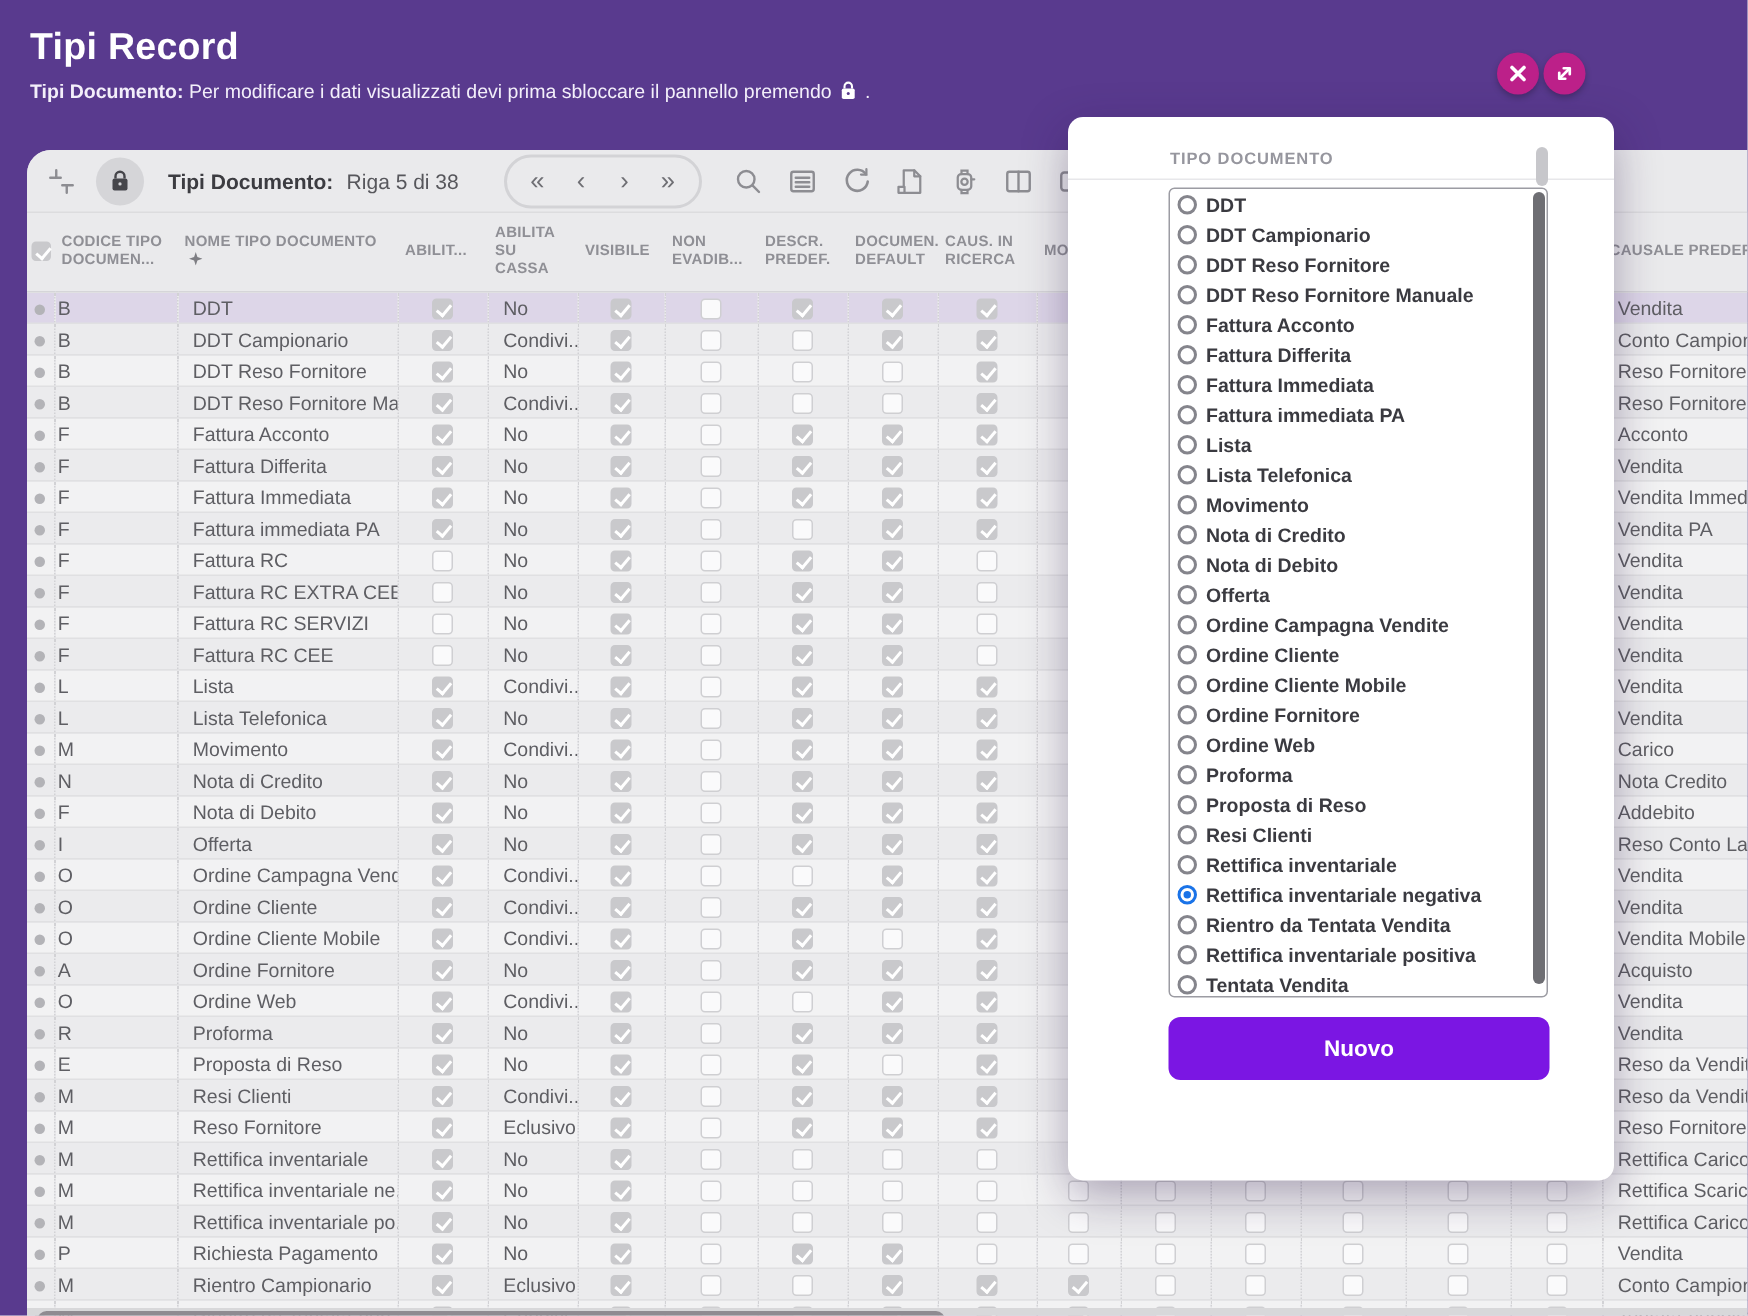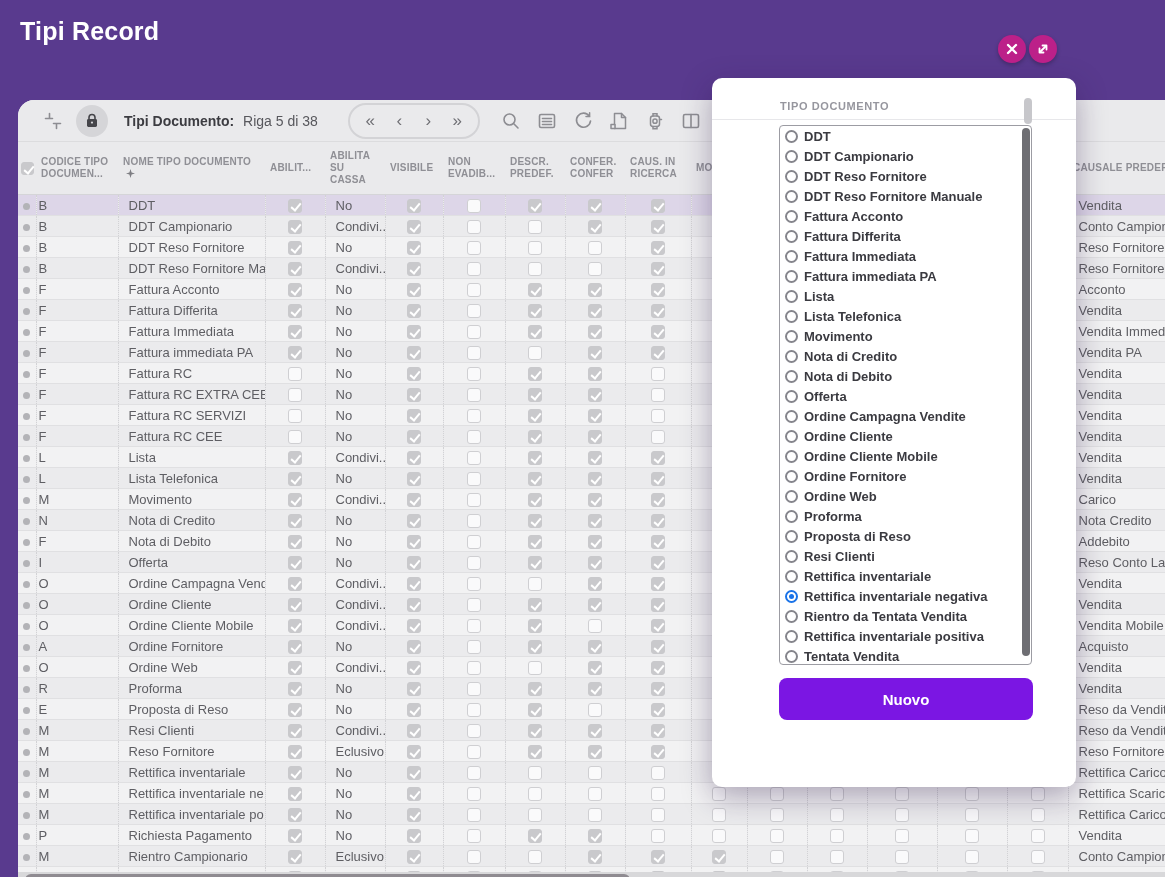--- a/index.html
+++ b/index.html
@@ -11,21 +11,21 @@
   .hdr{position:absolute;left:20px;top:5px;color:#fff;}
   .hdr h1{margin:0;font-size:25px;font-weight:bold;letter-spacing:.2px;}
   .hdr .sub{margin-top:7px;font-size:13px;color:#f3effa;}
   .hdr .sub b{font-weight:bold;}
   .inline-lock{vertical-align:-2px;margin:0 2px;}
 
   
   .panel{position:absolute;left:18px;top:88px;right:0;bottom:0;background:#eaeaec;
          border-radius:16px 0 0 0;overflow:hidden;}
   .toolbar{position:absolute;top:0;left:0;right:0;height:42px;display:flex;align-items:center;
-           padding-left:24px;box-sizing:border-box;border-bottom:1px solid #dcdcde;background:#eaeaec;z-index:2;}
+           padding-left:12px;box-sizing:border-box;border-bottom:1px solid #dcdcde;background:#eaeaec;z-index:2;}
   .tb-ico{width:22px;height:22px;color:#8d8d92;flex:0 0 auto;}
   .collapse-ico{margin-right:12px;}
   .lock-btn{width:32px;height:32px;border-radius:50%;background:#d5d5d8;display:flex;
             align-items:center;justify-content:center;color:#45454a;margin-right:16px;flex:0 0 auto;}
   .rec-label{font-size:14px;color:#57575c;white-space:nowrap;}
   .rec-label b{color:#3c3c41;margin-right:5px;}
   .nav-pill{display:flex;align-items:center;border:2px solid #d3d3d6;border-radius:20px;height:32px;
             padding:0 6px;margin-left:30px;flex:0 0 auto;}
   .nav-pill span{width:29px;text-align:center;font-size:17px;color:#6f6f74;line-height:30px;}
   .tb-icons{display:flex;align-items:center;gap:14px;margin-left:20px;}
@@ -81,20 +81,30 @@
            background:#7b16e3;color:#fff;font-size:15px;font-weight:bold;font-family:inherit;
            display:flex;align-items:center;justify-content:center;cursor:pointer;}
 </style>
 </head>
 <body>
 
 <div class="page">
 
   <div class="hdr">
     <h1>Tipi Record</h1>
+    <div class="sub">
+      <b>Tipi Documento:</b>
+      <span>Per modificare i dati visualizzati devi prima sbloccare il pannello premendo</span>
+      <svg class="inline-lock" width="11" height="13" viewBox="0 0 11 13">
+        <path d="M3 5V3.6a2.5 2.5 0 0 1 5 0V5" fill="none" stroke="#fff" stroke-width="1.4"></path>
+        <rect x="1.2" y="5" width="8.6" height="7" rx="1.2" fill="#fff"></rect>
+        <circle cx="5.5" cy="8.3" r="1" fill="#593a8e"></circle>
+      </svg>
+      <span>.</span>
+    </div>
   </div>
 
   <div class="panel">
 
     <div class="toolbar">
       <svg class="tb-ico collapse-ico" viewBox="0 0 22 22" fill="none" stroke="currentColor" stroke-width="1.6" stroke-linecap="round">
         <path d="M7.5 3.5v5M3.5 8.5h7M14.5 18.5v-5M11.5 13.5h7"></path>
       </svg>
       <div class="lock-btn">
         <svg width="14" height="16" viewBox="0 0 14 16">
@@ -177,21 +187,21 @@
               <th class="sel-col"><span class="cb on hd"></span></th>
               <th><span>CODICE TIPO DOCUMEN...</span></th>
               <th><span>NOME TIPO DOCUMENTO</span><svg class="pin-star" width="9" height="9" viewBox="0 0 9 9">
                   <path d="M4.5 0 5.6 3.4 9 4.5 5.6 5.6 4.5 9 3.4 5.6 0 4.5 3.4 3.4Z" fill="#7e7e83"></path>
                 </svg></th>
               <th><span>ABILIT...</span></th>
               <th><span>ABILITA SU CASSA</span></th>
               <th><span>VISIBILE</span></th>
               <th><span>NON EVADIB...</span></th>
               <th><span>DESCR. PREDEF.</span></th>
-              <th><span>CONFER. CONFER</span></th>
+              <th><span>DOCUMEN. DEFAULT</span></th>
               <th><span>CAUS. IN RICERCA</span></th>
               <th><span>MOV...</span></th>
               <th><span></span></th>
               <th><span></span></th>
               <th><span></span></th>
               <th><span></span></th>
               <th><span></span></th>
               <th><span>CAUSALE PREDEF...</span></th>
             </tr>
           </thead>

